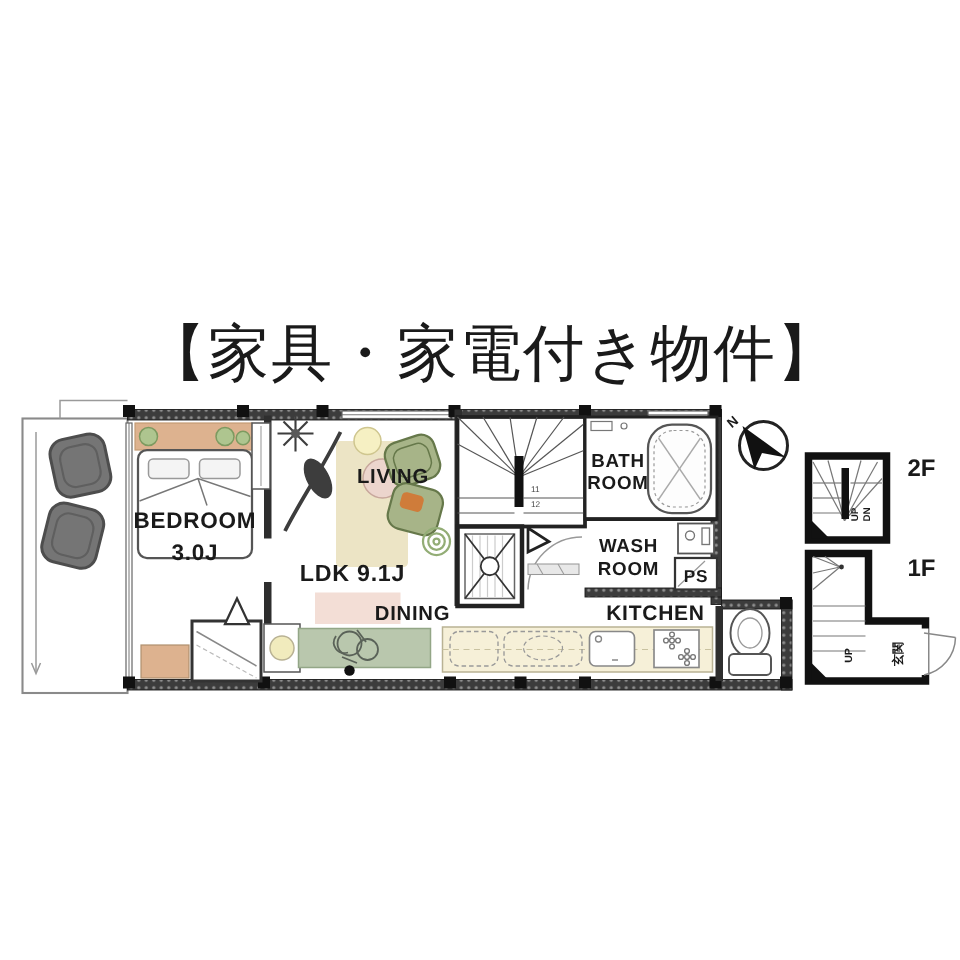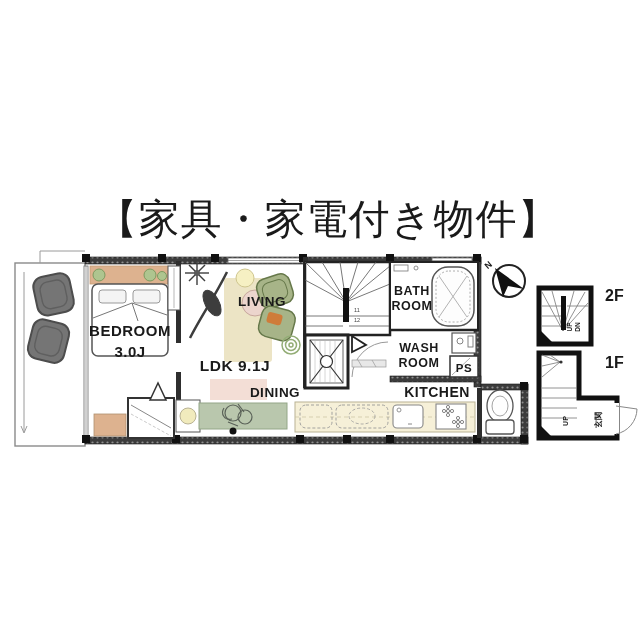--- a/index.html
+++ b/index.html
@@ -1,17 +1,17 @@
 <!DOCTYPE html>
 <html><head>
 <meta charset="utf-8">
 <style>
   html,body{margin:0;padding:0;background:#ffffff;}
   .canvas{position:relative;width:640px;height:461px;background:#ffffff;overflow:hidden;
-          font-family:"Liberation Sans","DejaVu Sans",sans-serif;}
+          font-family:"Liberation Sans","DejaVu Sans",sans-serif;margin-top:16px;}
   svg text{font-family:"Liberation Sans","DejaVu Sans",sans-serif;fill:#1a1a1a;}
   .room-label{font-weight:600;letter-spacing:.5px;}
   .tiny{fill:#444;}
 </style>
 </head>
 <body>
 
 <div class="canvas">
 <svg width="640" height="640" viewBox="0 0 640 640">
   <defs>

